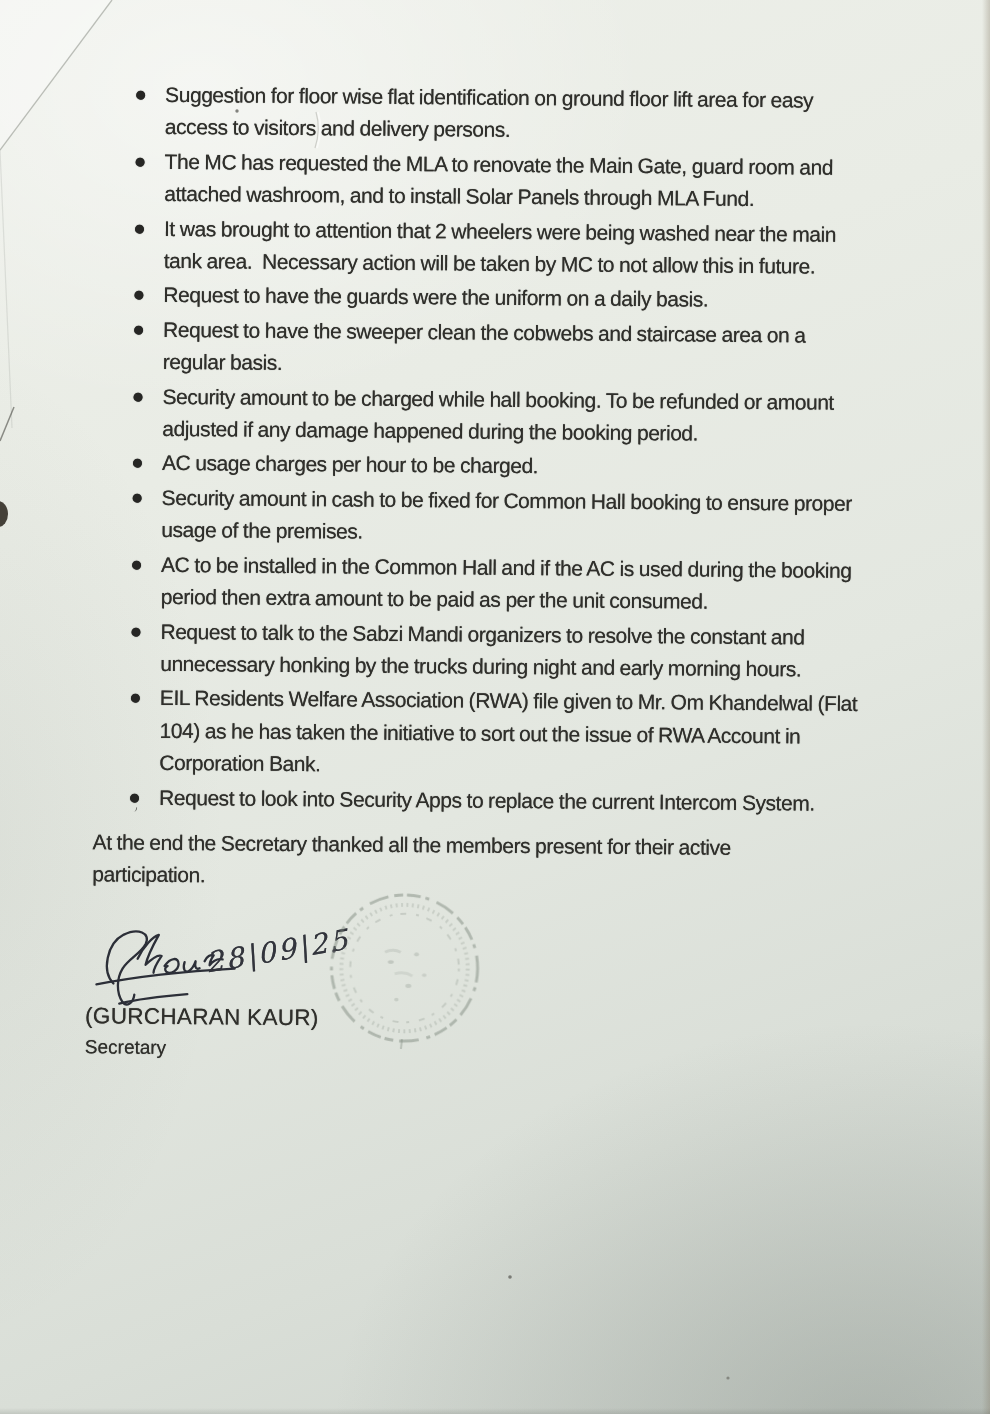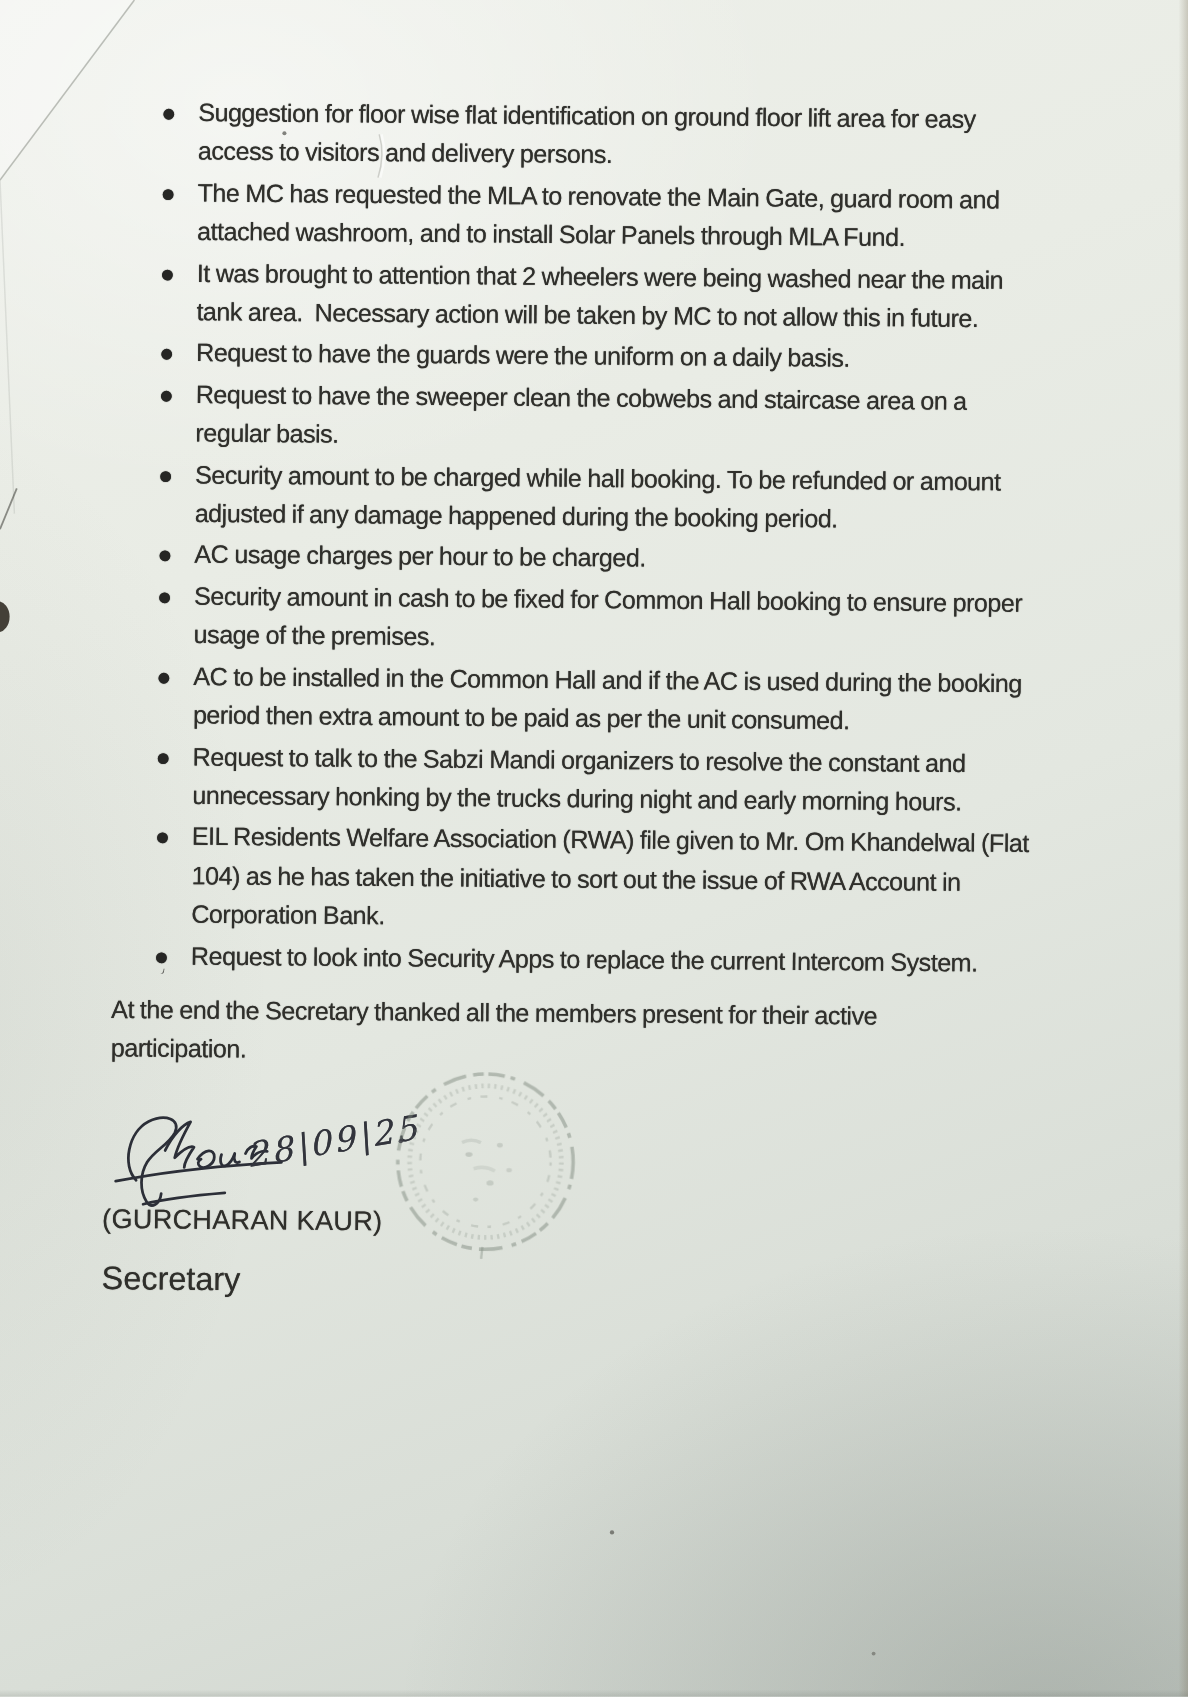--- a/index.html
+++ b/index.html
@@ -53,21 +53,21 @@
     font-size:28px;color:#32343c;letter-spacing:2.5px;
     transform:rotate(-10deg) skewX(-6deg);transform-origin:left bottom;
     text-shadow:0 0 0.5px rgba(50,52,60,0.8);
   }
   .stamp{
     position:absolute;left:234px;top:-30px;width:158px;height:160px;
     filter:blur(0.6px);opacity:0.85;
   }
   .sig-name{font-size:22.5px;letter-spacing:0.3px;position:absolute;left:-6px;top:86px;
     text-shadow:0 0 0.7px rgba(47,47,43,0.85);}
-  .sig-title{font-size:27px;position:absolute;left:-6px;top:133px;
+  .sig-title{font-size:19px;position:absolute;left:-6px;top:119px;
     text-shadow:0 0 0.7px rgba(47,47,43,0.85);}
 </style>
 </head>
 <body>
 
 <div class="artifacts">
   <svg width="990" height="1414" viewBox="0 0 990 1414">
     <polygon points="0,0 112,0 0,150" fill="rgba(255,255,255,0.30)"></polygon>
     <line x1="112" y1="0" x2="0" y2="150" stroke="rgba(100,105,96,0.40)" stroke-width="1.3"></line>
     <line x1="0" y1="150" x2="12" y2="428" stroke="rgba(115,120,110,0.16)" stroke-width="1.2"></line>

